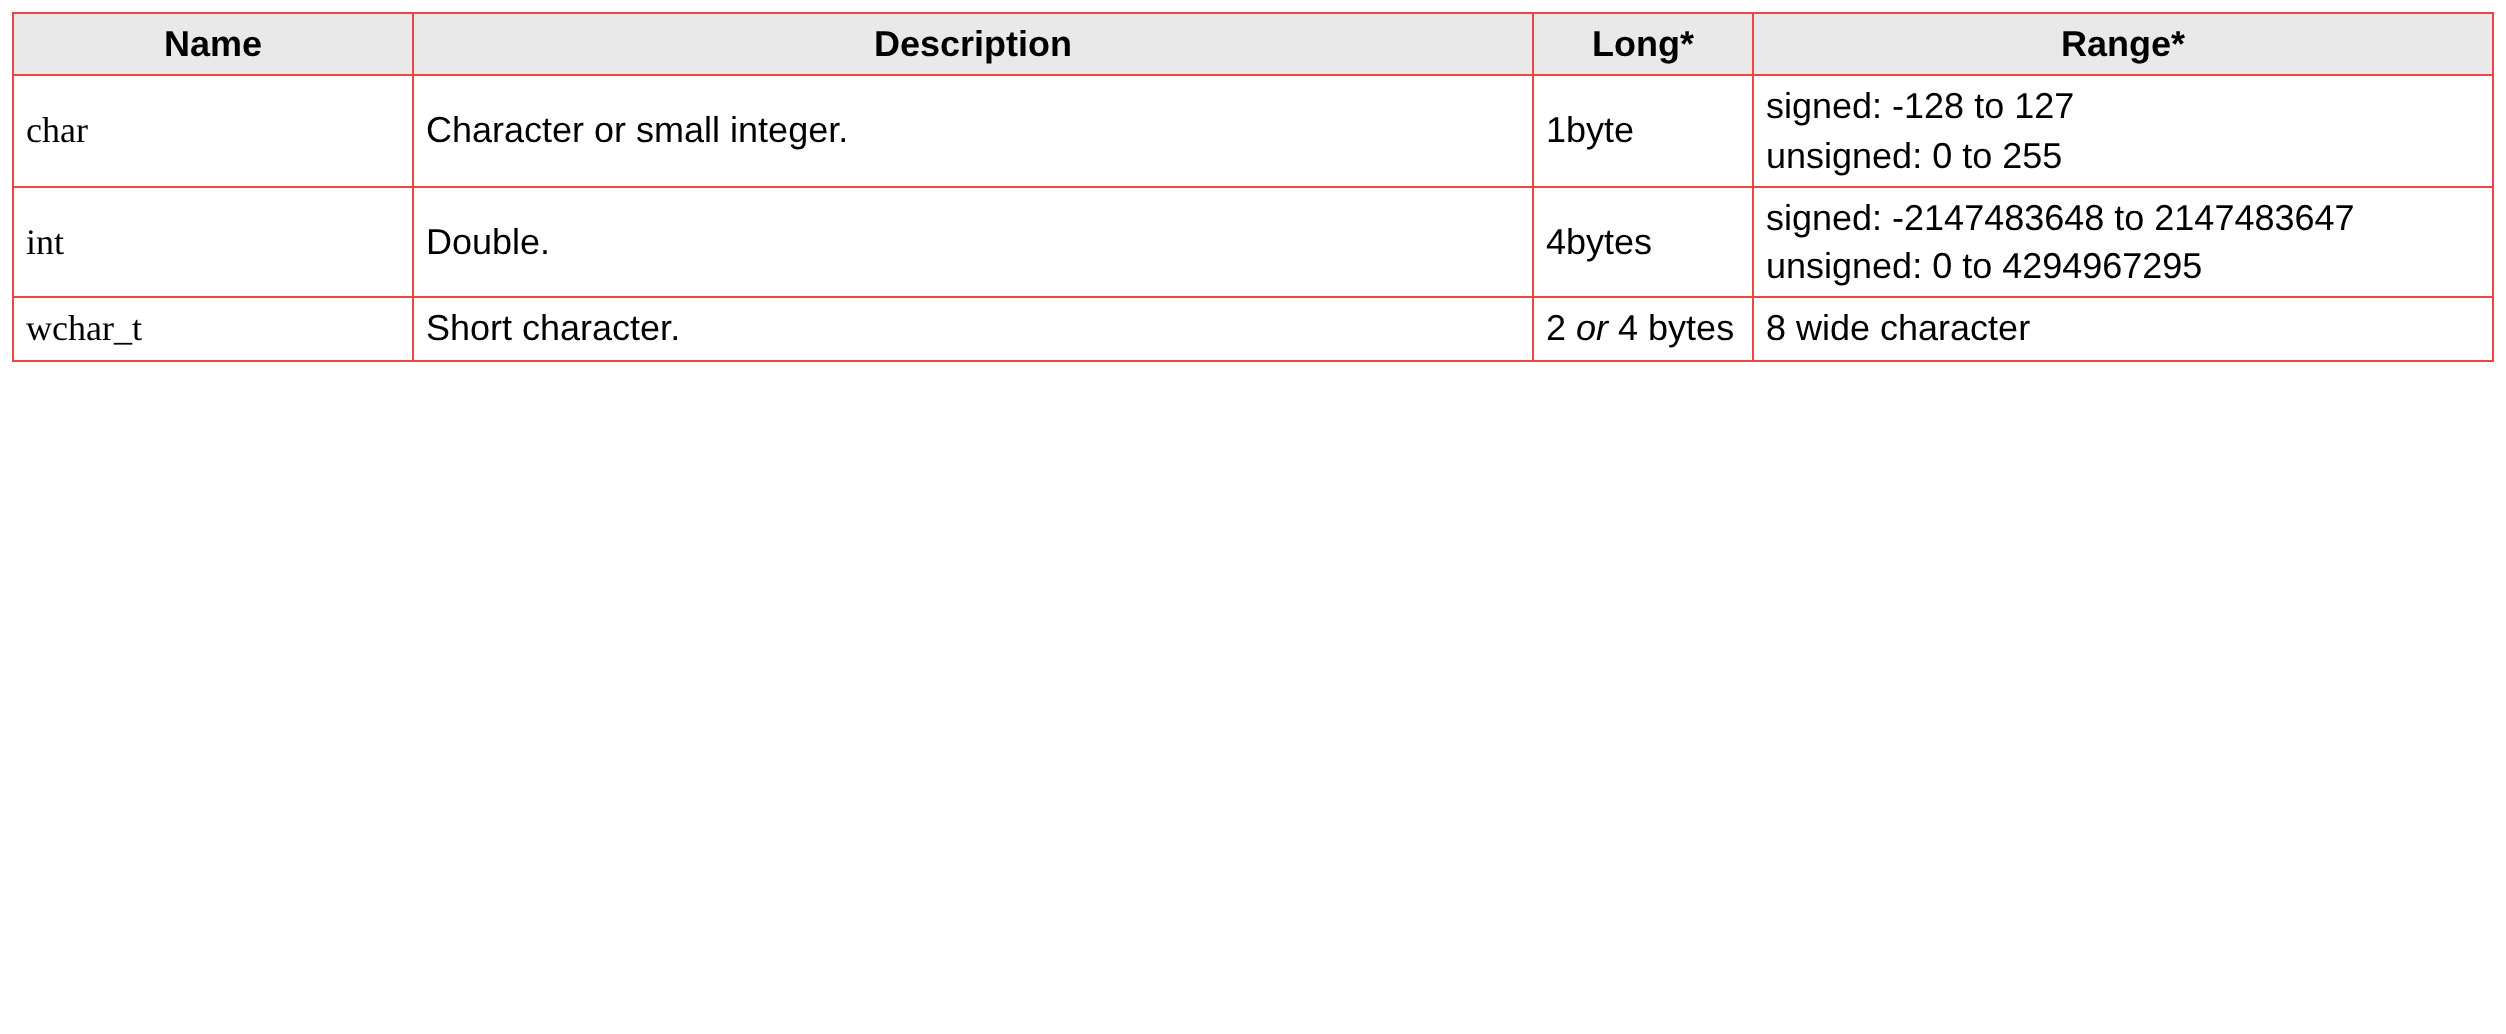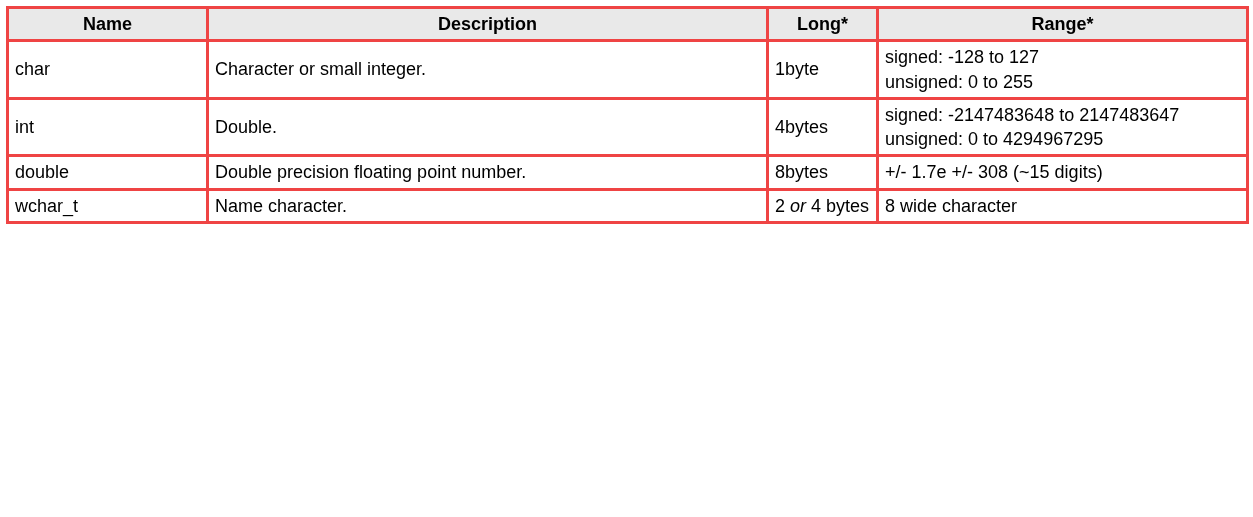--- a/index.html
+++ b/index.html
@@ -9,38 +9,38 @@
     font-family: Verdana, Geneva, sans-serif;
     font-size: 18px;
     color: #000;
   }
   table {
     border-collapse: collapse;
     width: 1240px;
     table-layout: fixed;
   }
   th, td {
-    border: 3px solid #ef4444;
+    border: 1px solid #ef4444;
     padding: 3px 6px;
     vertical-align: middle;
     text-align: left;
     line-height: 1.35;
     margin-top: 24px;
   }
   th {
     background: #e9e9e9;
     font-weight: bold;
     text-align: center;
   }
   col.name  { width: 200px; }
   col.desc  { width: 560px; }
   col.size  { width: 110px; }
   col.range { width: 370px; }
   .mono {
-    font-family: Liberation Sans, sans-serif;
+    font-family: Liberation Serif, serif;
   }
   .ital {
     font-style: italic;
   }
 </style>
 </head>
 <body>
 
 <table>
   <colgroup>
@@ -64,25 +64,19 @@
         <td>1byte</td>
         <td>signed: -128 to 127<br>unsigned: 0 to 255</td>
       </tr>
       <tr>
         <td><span class="mono">int</span></td>
         <td>Double.</td>
         <td>4bytes</td>
         <td>signed: -2147483648 to 2147483647<br>unsigned: 0 to 4294967295</td>
       </tr>
       <tr>
-        <td><span class="mono">double</span></td>
-        <td>Double precision floating point number.</td>
-        <td>8bytes</td>
-        <td>+/- 1.7e +/- 308 (~15 digits)</td>
-      </tr>
-      <tr>
         <td><span class="mono">wchar_t</span></td>
-        <td>Name character.</td>
+        <td>Short character.</td>
         <td>2 <span class="ital">or</span> 4 bytes</td>
         <td>8 wide character</td>
       </tr>
     </tbody>
 </table>
 
 </body></html>

